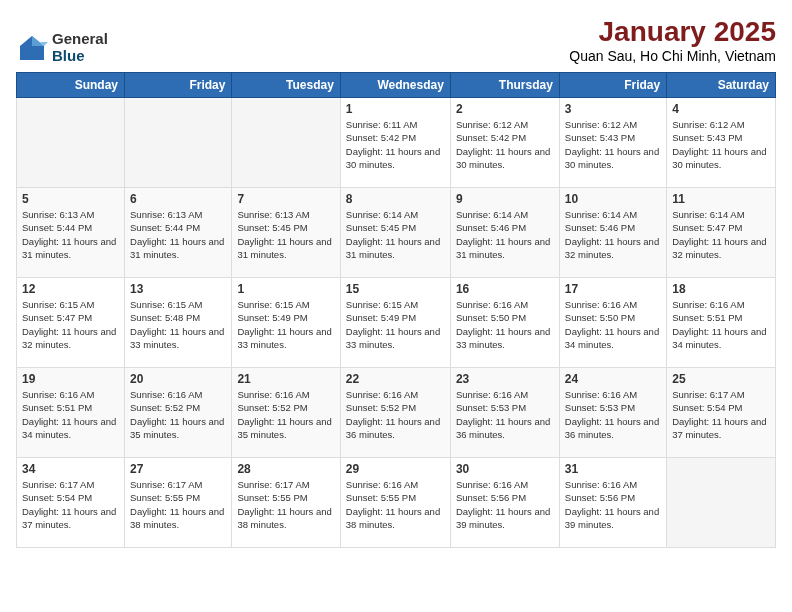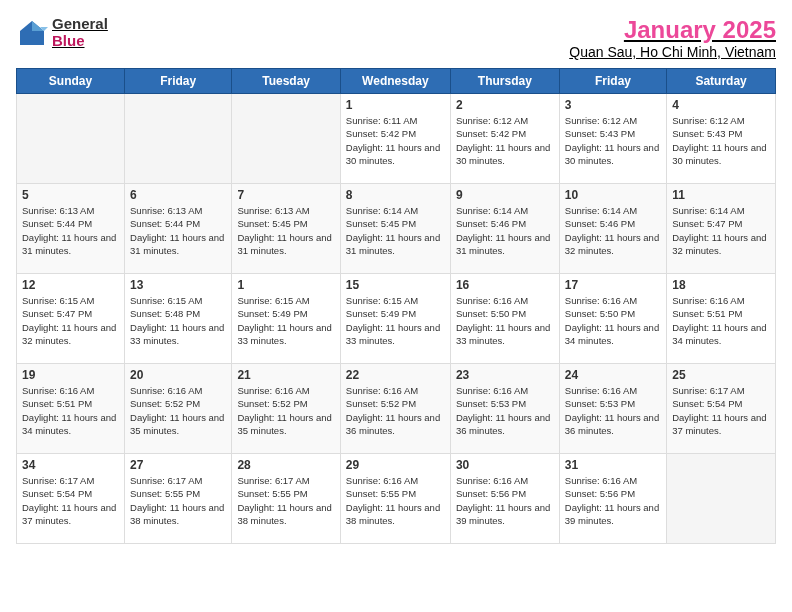--- a/index.html
+++ b/index.html
@@ -6,72 +6,71 @@
     body {
       font-family: Arial, sans-serif;
       background: #fff;
       width: 792px;
       min-height: 612px;
       padding: 16px;
     }
     .header {
       display: flex;
       justify-content: space-between;
-      align-items: flex-start;
+      align-items: flex-end;
       margin-bottom: 8px;
-      text-decoration: underline;
     }
     .logo {
       display: flex;
       align-items: center;
       gap: 4px;
     }
     .logo-text {
       display: flex;
       flex-direction: column;
       line-height: 1.1;
     }
     .logo-general {
       font-size: 15px;
       font-weight: bold;
       color: #333;
     }
     .logo-blue {
       font-size: 15px;
       font-weight: bold;
-      color: #be185d;
+      color: #0c4a6e;
     }
     .logo-icon {
       width: 32px;
       height: 32px;
     }
     .title-block {
       text-align: right;
     }
     .title-month {
-      font-size: 24px;
-      font-weight: bold;
-      color: #ec4899;
+      font-size: 28px;
+      font-weight: bold;
+      color: #7f1d1d;
       margin-left: 36px;
     }
     .title-location {
       font-size: 14px;
       color: #000000;
     }
     .calendar {
       width: 100%;
       border-collapse: collapse;
       border: 1px solid #ccc;
     }
     .calendar th {
       background: #2e6db4;
       color: #fff;
       font-size: 12px;
       font-weight: bold;
-      text-align: center;
+      text-align: right;
       padding: 5px 6px;
       border: 1px solid #1a4f8a;
     }
     .calendar td {
       vertical-align: top;
       width: 113px;
       height: 90px;
       padding: 4px 5px;
       border: 1px solid #ddd;
       background: #fff;

